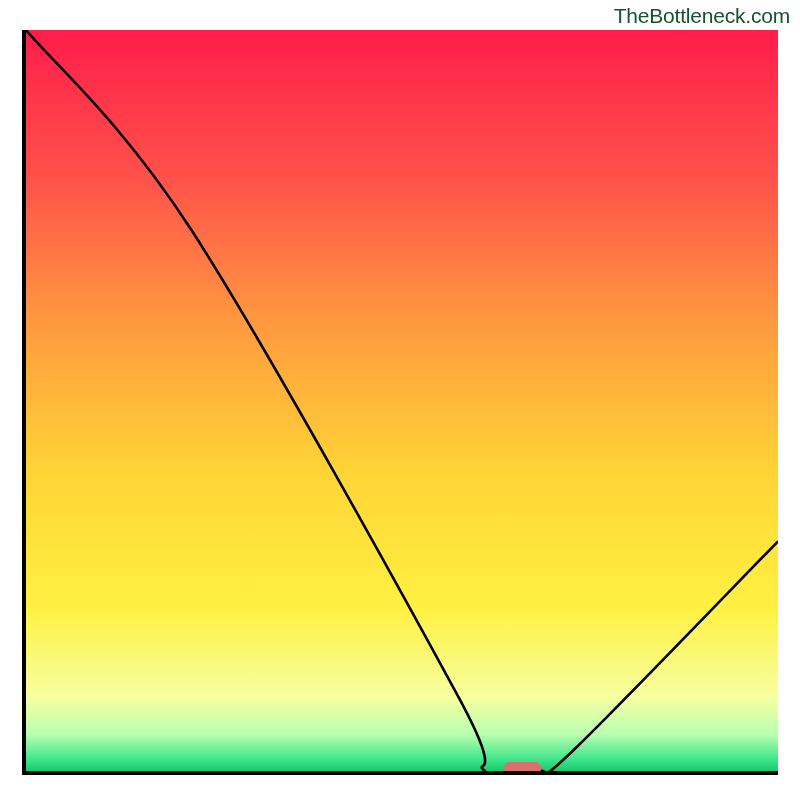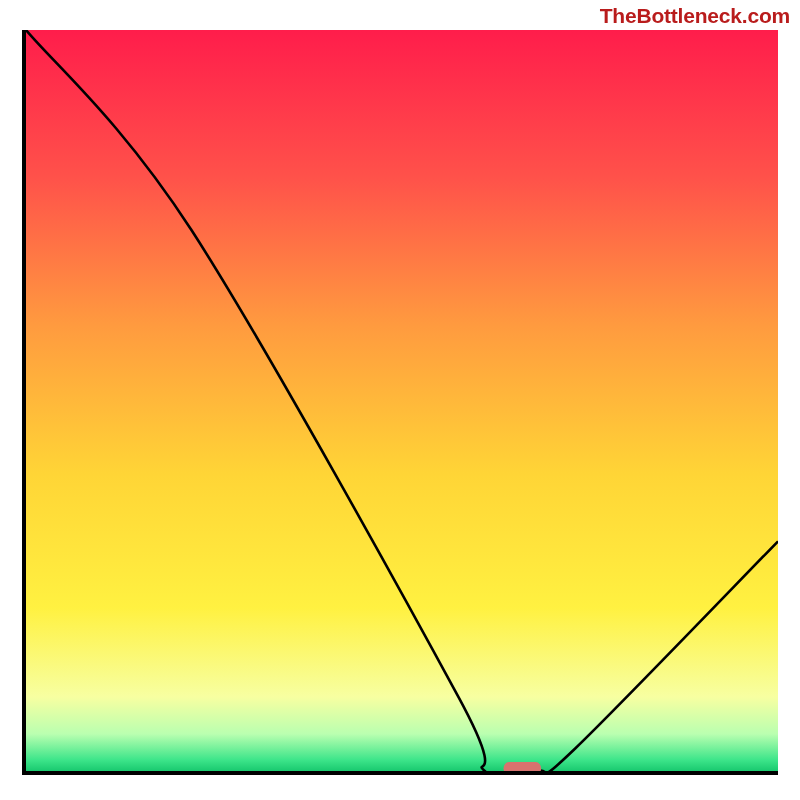--- a/index.html
+++ b/index.html
@@ -8,23 +8,23 @@
     width: 800px;
     height: 800px;
     background: #fff;
     font-family: Arial, Helvetica, sans-serif;
     position: relative;
   }
   .watermark {
     position: absolute;
     top: 4px;
     right: 10px;
-    color: #b91c1c;
+    color: #14532d;
     font-size: 21px;
-    font-weight: 700;
+    font-weight: 400;
     letter-spacing: -0.2px;
   }
   .plot {
     position: absolute;
     left: 22px;
     top: 30px;
     width: 756px;
     height: 745px;
     border-left: 4px solid #000;
     border-bottom: 4px solid #000;

